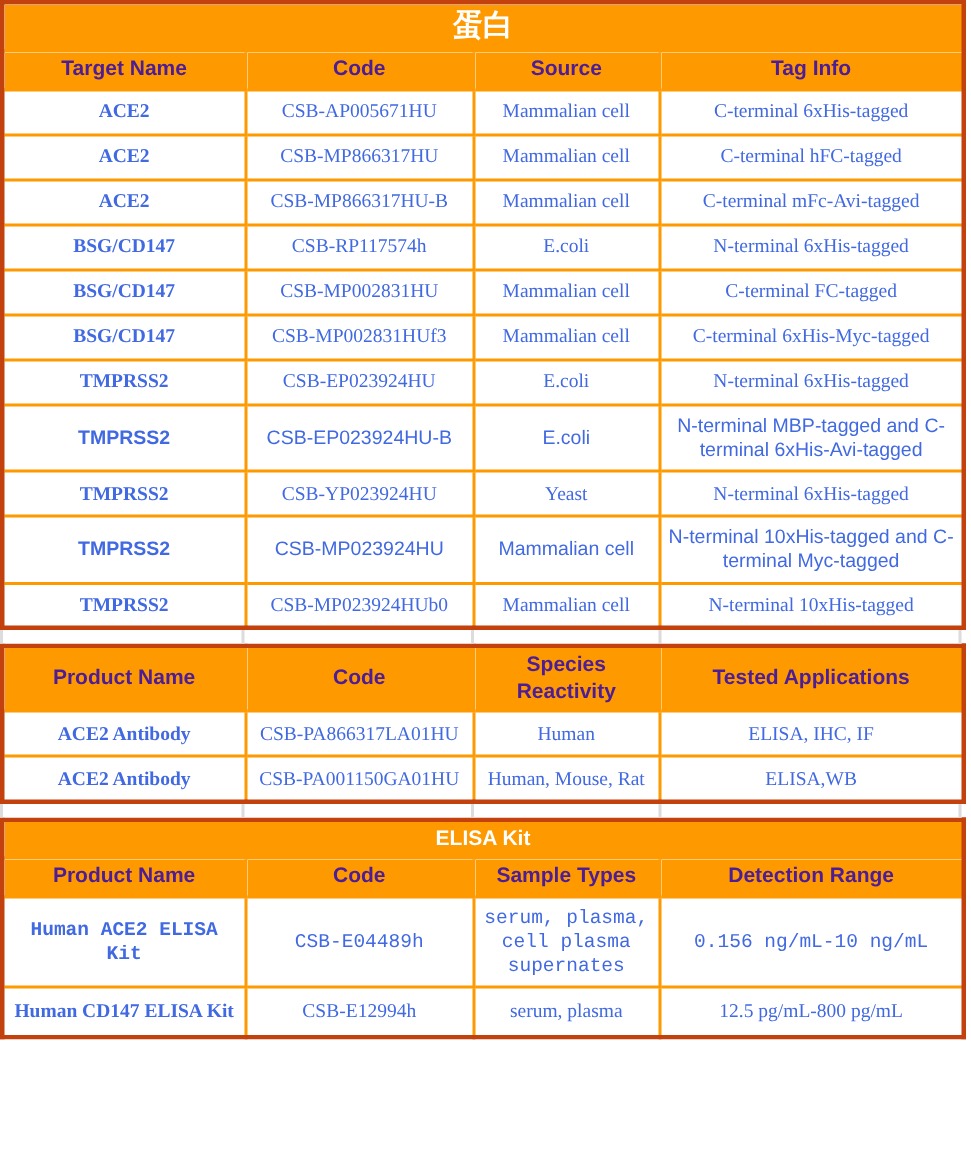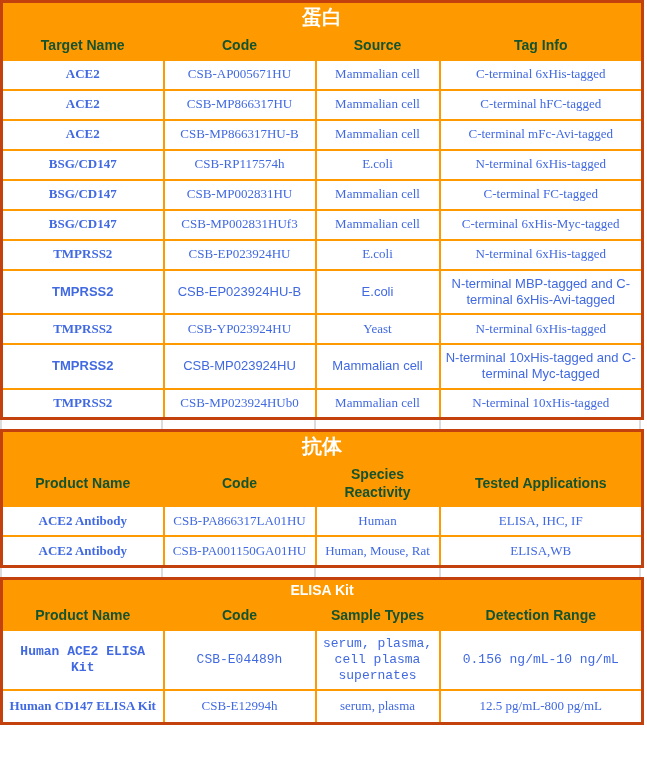--- a/index.html
+++ b/index.html
@@ -39,21 +39,21 @@
     color: #ffffff;
     font-weight: bold;
     font-size: 20px;
     border-color: #FF9900;
     padding: 2px 0 3px 0;
     height: 27px;
   }
   tr.title-row.latin td { font-size: 14px; height: 26px; }
   tr.head-row td {
     background: #FF9900;
-    color: #14532d;
+    color: #4c1d95;
     font-weight: bold;
     font-size: 14px;
     border-color: #FF9900;
     padding: 2px 2px 4px 2px;
     height: 22px;
   }
   table.t2 tr.head-row td { height: 38px; }
   .gap {
     position: relative;
     width: 641px;
@@ -172,23 +172,20 @@
   </div>
 
   <table class="sec t2">
     <colgroup>
         <col class="c0">
         <col class="c1">
         <col class="c2">
         <col class="c3">
       </colgroup>
     <tbody>
-        <tr class="title-row">
-      <td colspan="4">抗体</td>
-    </tr>
     <tr class="head-row">
       <td>Product Name</td>
       <td>Code</td>
       <td>Species Reactivity</td>
       <td>Tested Applications</td>
     </tr>
     <tr class="r1">
       <td class="name">ACE2 Antibody</td>
       <td>CSB-PA866317LA01HU</td>
       <td>Human</td>

